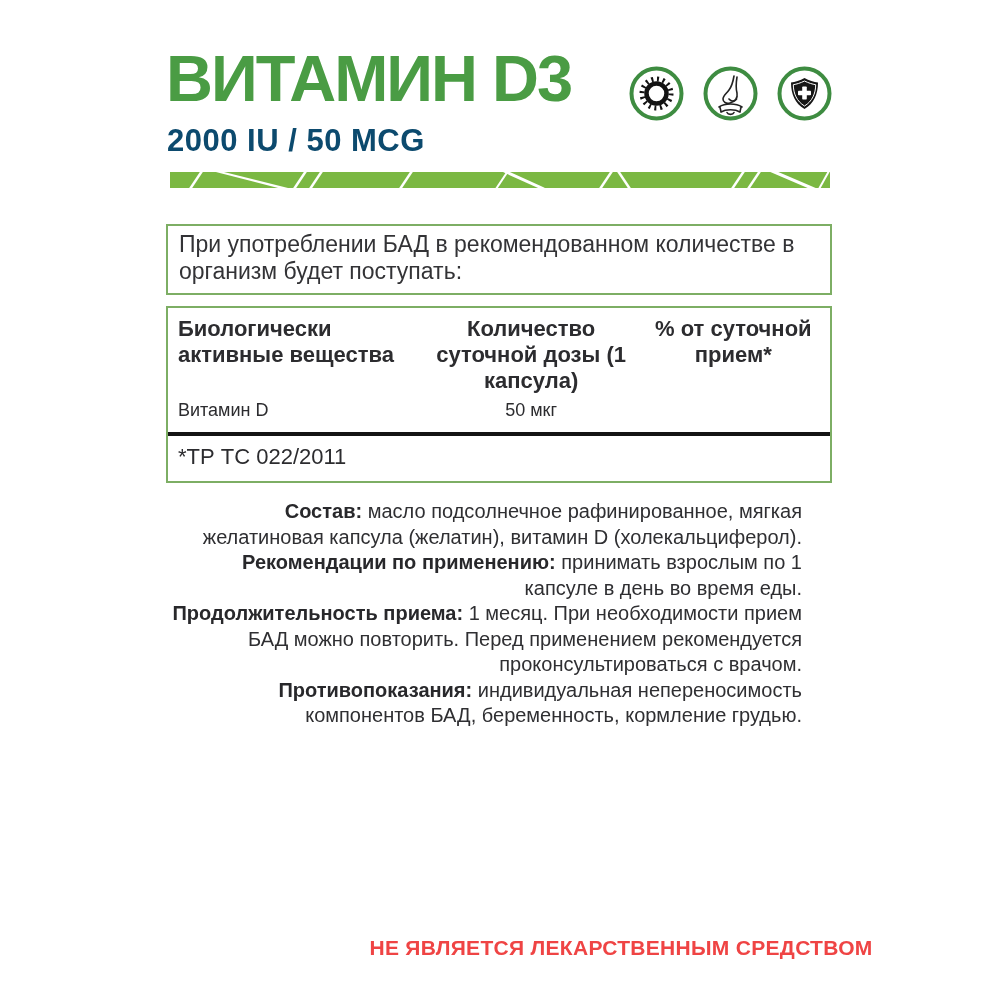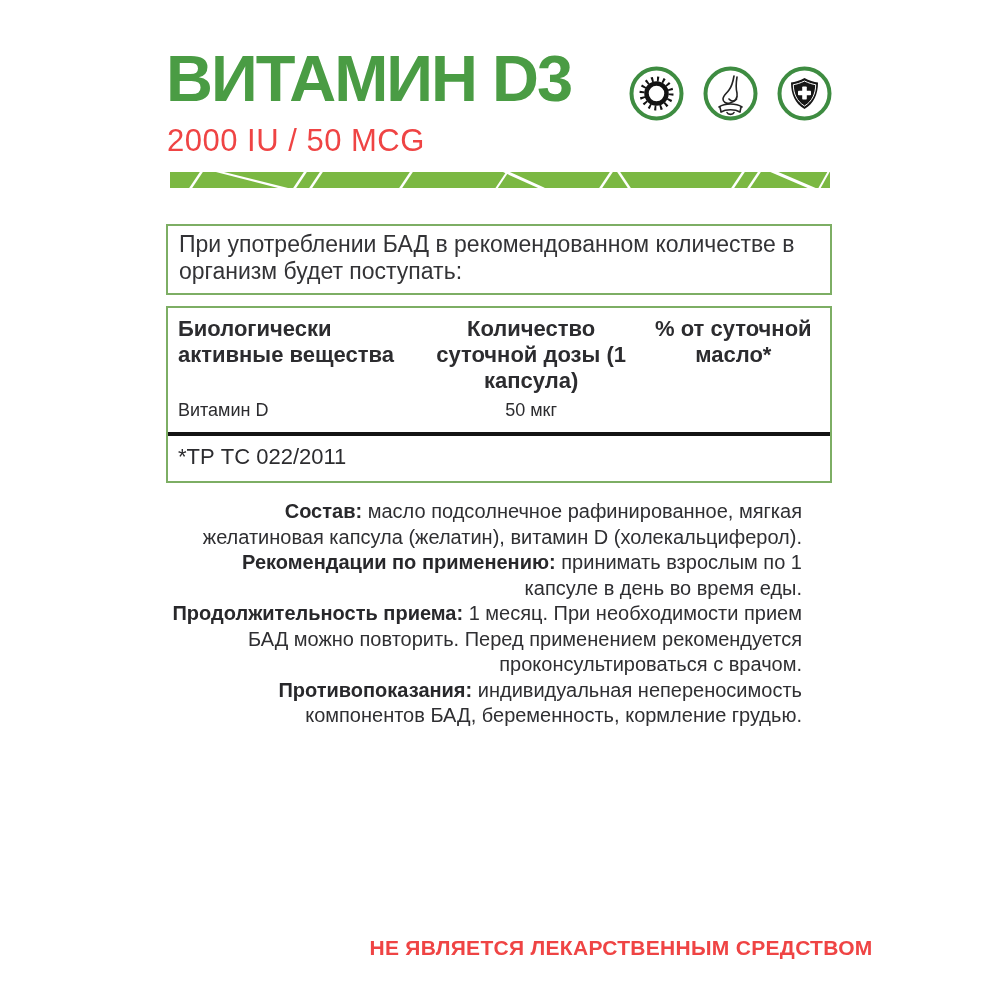--- a/index.html
+++ b/index.html
@@ -10,21 +10,21 @@
   
   .title{
     position:absolute;left:166px;top:46px;
     font-size:65px;font-weight:800;letter-spacing:-2px;line-height:1;
     color:#4a9c44;white-space:nowrap;
   }
   .icon-row{position:absolute;left:629px;top:66px;display:flex;gap:19px;}
   .icon-ring{width:55px;height:55px;}
   .subtitle{
     position:absolute;left:167px;top:123px;
-    font-size:31px;font-weight:400;letter-spacing:.5px;color:#ef4444;white-space:nowrap;
+    font-size:31px;font-weight:700;letter-spacing:.5px;color:#0c4a6e;white-space:nowrap;
   }
   .bar{position:absolute;left:170px;top:172px;width:660px;height:16px;}
   
   .tbl-wrap{position:absolute;left:166px;top:224px;width:666px;box-sizing:border-box;}
   .intro-box{
     box-sizing:border-box;border:2px solid #7dae64;background:#fff;
     padding:5px 11px 8px;font-size:23px;line-height:27px;color:#333336;
   }
   .main-box{box-sizing:border-box;border:2px solid #7dae64;margin-top:11px;background:#fff;}
   .grid{display:grid;grid-template-columns:37% 36% 27%;column-gap:0;}
@@ -104,21 +104,21 @@
       <line x1="649" y1="17" x2="659" y2="-1" stroke-width="2"></line>
     </g>
   </svg>
 
   <div class="tbl-wrap">
     <div class="intro-box">При употреблении БАД в рекомендованном количестве в организм будет поступать:</div>
     <div class="main-box">
       <div class="grid grid-header">
         <div class="c-left">Биологически активные вещества</div>
         <div class="c-mid">Количество суточной дозы (1 капсула)</div>
-        <div class="c-right">% от суточной масло*</div>
+        <div class="c-right">% от суточной прием*</div>
       </div>
       <div class="grid grid-row">
         <div class="c-left">Витамин D</div>
         <div class="c-mid">50 мкг</div>
       </div>
       <div class="tbl-foot">*ТР ТС 022/2011</div>
     </div>
   </div>
 
   <div class="bodytext">

